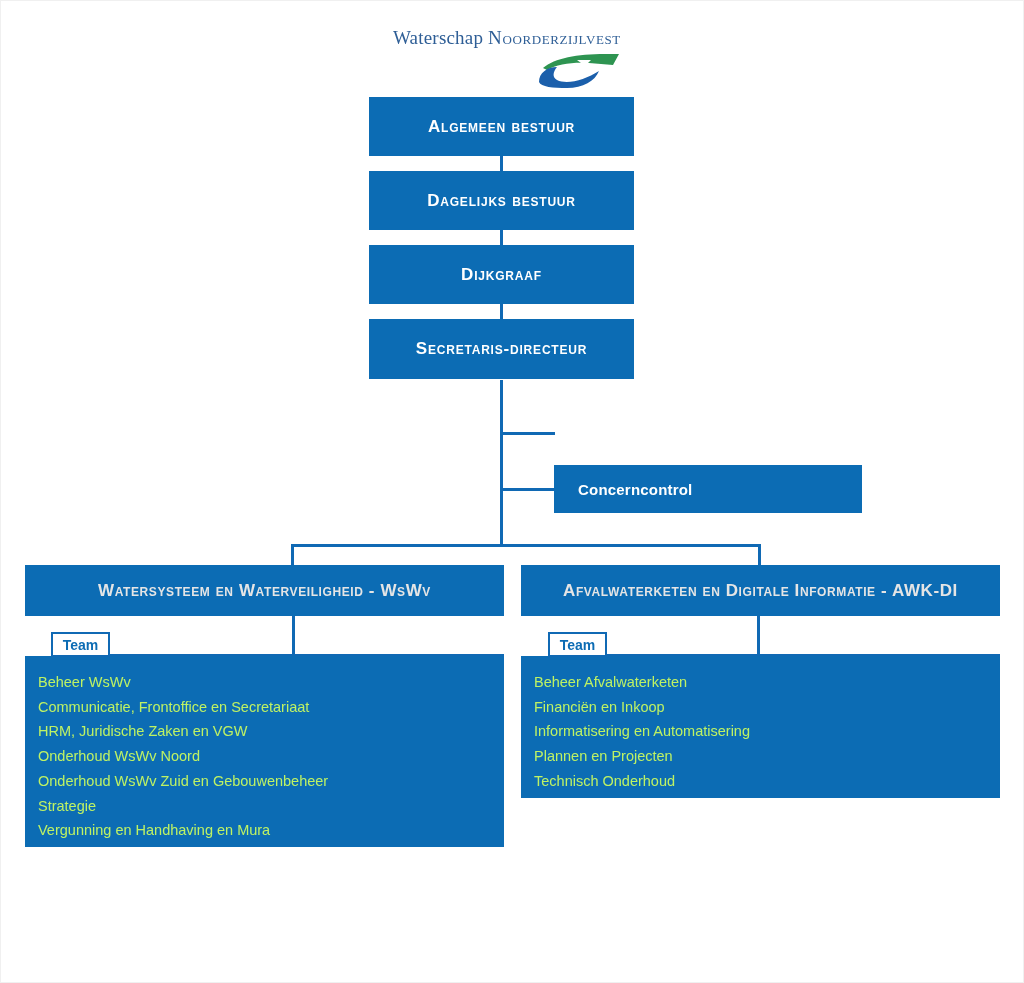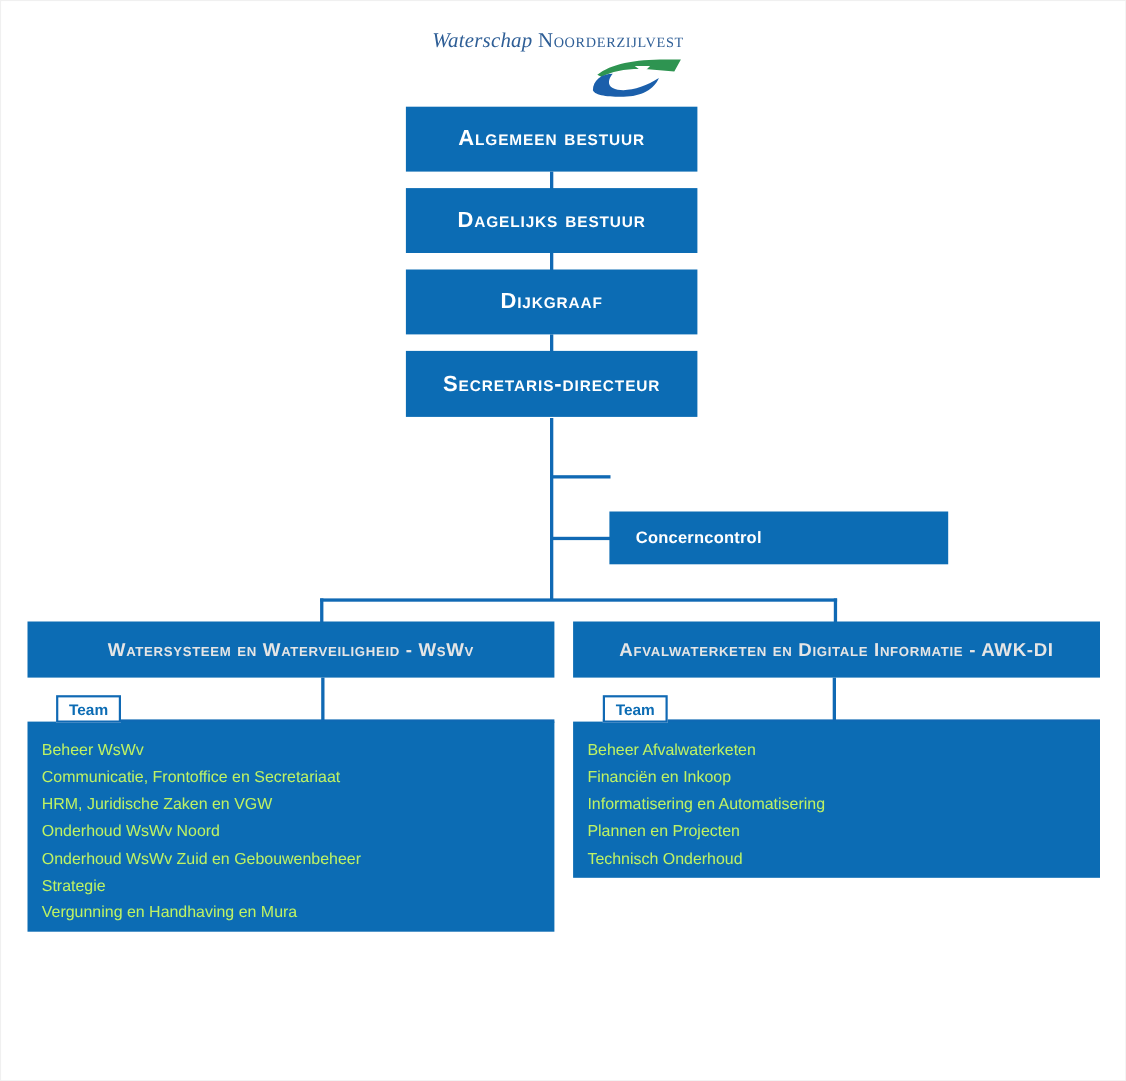--- a/index.html
+++ b/index.html
@@ -31,21 +31,20 @@
   }
   .logo-text {
     white-space: nowrap;
     color: #2e5e96;
     font-family: "Liberation Serif", serif;
     font-size: 19px;
     line-height: 22px;
     letter-spacing: 0.2px;
   }
   .logo-word-1 {
-    font-style: italic;
     margin-top: 36px;
   }
   .logo-word-2 {
     font-variant: small-caps;
     font-style: normal;
     letter-spacing: 0.6px;
   }
   .logo-mark {
     position: absolute;
     left: 140px;
@@ -74,21 +73,21 @@
     display: flex;
     align-items: center;
   }
   .box-center {
     justify-content: center;
   }
   .box-label {
     color: #ffffff;
     font-weight: bold;
     font-variant: small-caps;
-    font-size: 20px;
+    font-size: 17px;
     letter-spacing: 0.8px;
     text-align: center;
     white-space: nowrap;
   }
   .box-label-plain {
     color: #ffffff;
     font-weight: bold;
     font-size: 15px;
     letter-spacing: 0.2px;
     white-space: nowrap;

